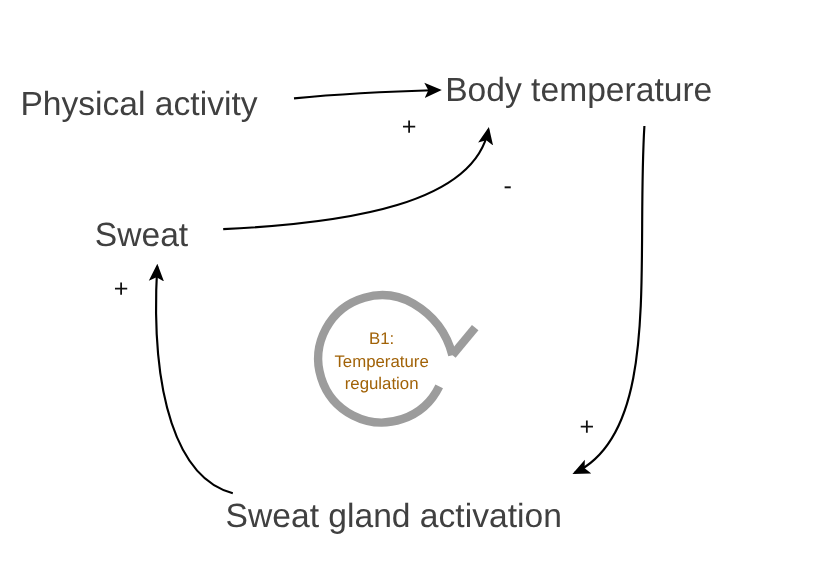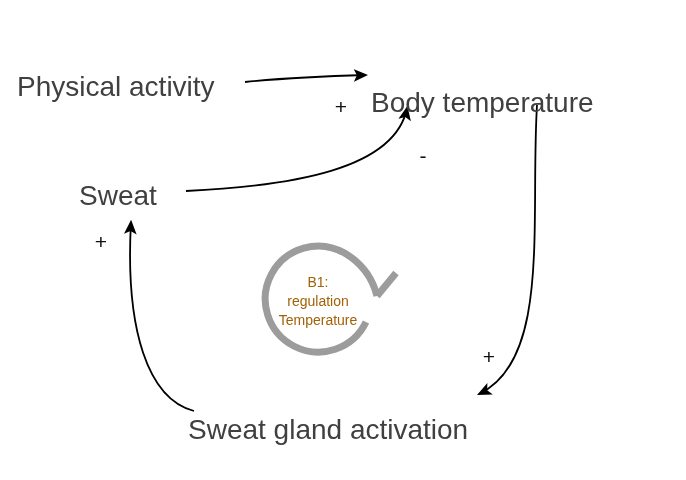--- a/index.html
+++ b/index.html
@@ -67,33 +67,33 @@
     <path d="M 194 411 C 148 399 125 330 131 222" fill="none" stroke-width="1.8" marker-end="url(#ah)" stroke="#000000"></path>
 
     <g>
       <path d="M 366 322 A 53 53 0 1 1 344.5 253 Q 370 268 377 296" fill="none" stroke-width="7" stroke-linecap="butt" stroke="#9c9c9c"></path>
       <path d="M 396 273 L 377 296" fill="none" stroke-width="7" stroke-linecap="butt" stroke="#9c9c9c"></path>
     </g>
   </svg>
 
   <div class="node-label" style="left:17px; top:72px;">Physical activity</div>
 
-  <div class="node-label" style="left:371px; top:60px;margin-top:28px;">Body temperature</div>
+  <div class="node-label" style="left:371px; top:60px;">Body temperature</div>
 
   <div class="node-label" style="left:79px; top:181px;text-align:center;">Sweat</div>
 
   <div class="node-label" style="left:188px; top:415px;text-align:right;">Sweat gland activation</div>
 
   <div class="polarity" style="left:341px; top:106px;">+</div>
 
   <div class="polarity" style="left:423px; top:155px;">-</div>
 
   <div class="polarity" style="left:489px; top:356px;">+</div>
 
   <div class="polarity" style="left:101px; top:241px;">+</div>
 
   <div class="loop-label">
     <div>B1:</div>
+    <div>Temperature</div>
     <div>regulation</div>
-    <div>Temperature</div>
   </div>
 
 </div>
 
 </body></html>

